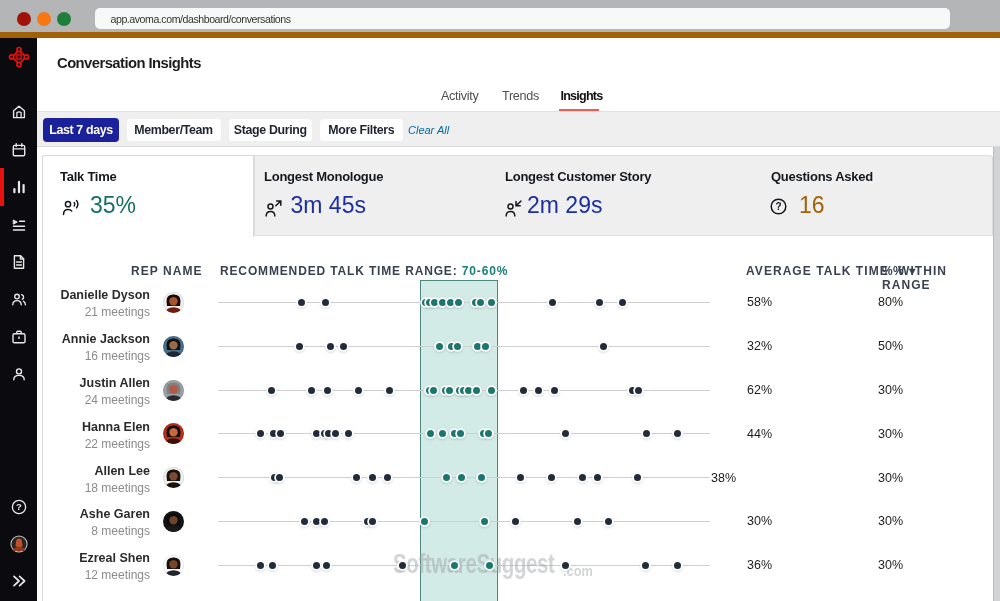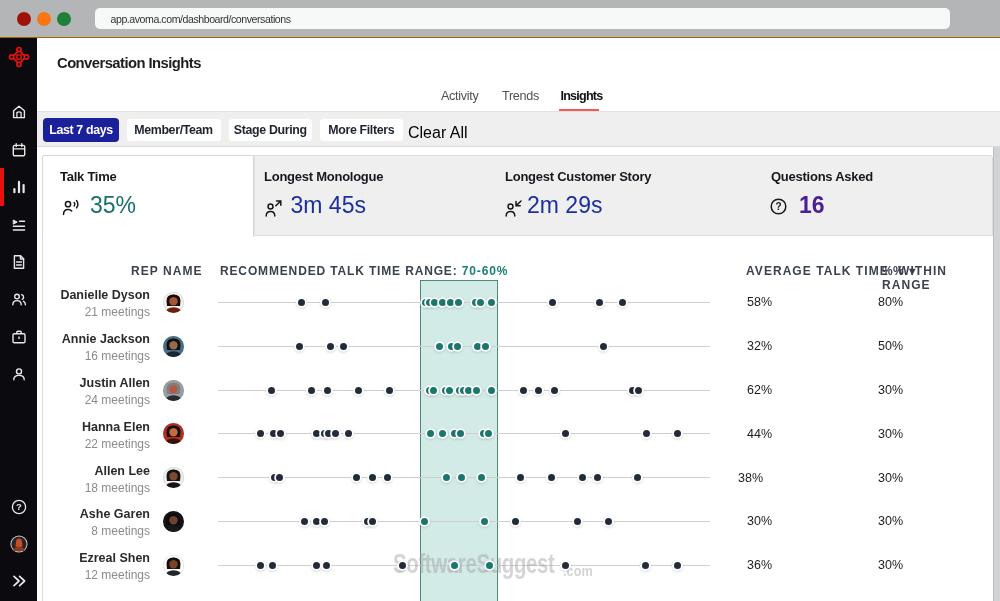--- a/index.html
+++ b/index.html
@@ -1,39 +1,39 @@
 <!DOCTYPE html>
 <html><head>
 <meta charset="utf-8">
 <style>
 * { margin:0; padding:0; box-sizing:border-box; }
 html,body { width:1000px; height:601px; overflow:hidden; }
 body { font-family:"Liberation Sans", sans-serif; position:relative; background:#fff; }
 #page { position:absolute; inset:0; width:1000px; height:601px; }
 .abs { position:absolute; }
 
-.chrome { position:absolute; left:0; top:0; width:1000px; height:38px; background:#b3b5b7; border-bottom:1px solid #a16207; }
+.chrome { position:absolute; left:0; top:0; width:1000px; height:38px; background:#b3b5b7; border-bottom:6px solid #a16207; }
 .tl { position:absolute; top:11.5px; width:14px; height:14px; border-radius:50%; }
 .urlbar { position:absolute; left:95px; top:8px; width:855px; height:21px; background:#f7f8f8; border-radius:5px; }
 .urltext { position:absolute; left:15.5px; top:4.5px; font-size:10.6px; letter-spacing:-0.45px; color:#333; }
 
 .sidebar { position:absolute; left:0; top:38px; width:37px; height:563px; background:#0b0b0f; }
 .activebar { position:absolute; left:0; top:131px; width:4px; height:38px; background:#e8110f; }
 
 .main { position:absolute; left:37px; top:38px; width:963px; height:563px; background:#fff; }
 .title { position:absolute; left:57px; top:55px; font-size:14.8px; font-weight:700; color:#1d1d1d; letter-spacing:-0.55px; }
 .tab { position:absolute; top:89px; font-size:12.6px; letter-spacing:-0.3px; color:#4f4f4f; }
 .tabactive { font-weight:700; color:#111; }
 .tabline { position:absolute; top:109px; height:2px; background:#f05c51; }
 
 .fbar { position:absolute; left:37px; top:111px; width:963px; height:36px; background:#efeff0; border-top:1px solid #e2e2e2; border-bottom:1px solid #dadada; }
 .fbtn { position:absolute; top:117.5px; height:24.5px; border-radius:4px; font-size:12.4px; font-weight:700; letter-spacing:-0.35px; display:flex; align-items:center; justify-content:center; }
 .fbtn.blue { background:#1b209b; color:#fff; }
 .fbtn.white { background:#fff; color:#1d2430; border:1px solid #efefef; }
-.clearall { position:absolute; left:408px; top:124px; font-size:16px; color:#000000; }
+.clearall { position:absolute; left:408px; top:124px; font-size:11px; color:#0369a1;font-style:italic; }
 
 .cardwhite { position:absolute; left:41.5px; top:155px; width:212.5px; height:82px; background:#fff; border:1px solid #d8d8d8; border-bottom:none; border-radius:3px 0 0 0; }
 .cardgray { position:absolute; left:254px; top:155px; width:739px; height:81px; background:#efeff0; border:1px solid #dedede; border-radius:0 3px 0 0; }
 .ctitle { position:absolute; top:168.5px; font-size:13px; letter-spacing:-0.25px; font-weight:700; color:#15191d; }
 .cval { position:absolute; top:192px; font-size:23px; }
 
 .thead { position:absolute; font-size:12px; font-weight:700; letter-spacing:1.05px; color:#39424e; top:263.5px; }
 
 .rname { position:absolute; width:150px; text-align:right; font-size:12.5px; font-weight:700; color:#2b2b2b; }
 .rmeet { position:absolute; width:150px; text-align:right; font-size:12px; color:#8b8b8b; }
@@ -75,21 +75,21 @@
 
   <div class="cardgray"></div>
   <div class="cardwhite"></div>
   <div class="ctitle" style="left:60px;text-align:right;">Talk Time</div>
   <div class="ctitle" style="left:264px;">Longest Monologue</div>
   <div class="ctitle" style="left:505px;">Longest Customer Story</div>
   <div class="ctitle" style="left:771px;">Questions Asked</div>
   <div class="cval" style="left:90px; color:#176f6b;">35%</div>
   <div class="cval" style="left:290.5px; color:#1c2f9e;">3m 45s</div>
   <div class="cval" style="left:527px; color:#1c2f9e;">2m 29s</div>
-  <div class="cval" style="left:799px; color:#4c1d95;font-weight:bold;">16</div>
+  <div class="cval" style="left:799px; color:#a16207;">16</div>
 
   <svg class="abs" style="left:61px; top:198px" width="19" height="19" viewBox="0 0 19 19">
       <g fill="none" stroke="#15191d" stroke-width="1.5" stroke-linecap="round">
         <circle cx="7" cy="6.2" r="2.6"></circle>
         <path d="M2.5 16.5 Q2.5 11.5 7 11.5 Q9.5 11.5 10.7 13"></path>
         <path d="M13.2 4.5 Q14.6 6.2 13.2 7.9"></path>
         <path d="M15.6 2.6 Q18.2 6.2 15.6 9.8"></path>
       </g>
     </svg>
   <svg class="abs" style="left:264px; top:199px" width="19" height="19" viewBox="0 0 19 19">
@@ -281,21 +281,21 @@
 <div class="dot dk" style="left:368.5px;top:474.0px"></div>
 <div class="dot dk" style="left:383.5px;top:474.0px"></div>
 <div class="dot dk" style="left:516.5px;top:474.0px"></div>
 <div class="dot dk" style="left:548.0px;top:474.0px"></div>
 <div class="dot dk" style="left:579.0px;top:474.0px"></div>
 <div class="dot dk" style="left:594.0px;top:474.0px"></div>
 <div class="dot dk" style="left:634.0px;top:474.0px"></div>
 <div class="dot tl" style="left:442.5px;top:474.0px"></div>
 <div class="dot tl" style="left:458.0px;top:474.0px"></div>
 <div class="dot tl" style="left:478.0px;top:474.0px"></div>
-<div class="rval" style="top:470.5px;left:738px">38%</div>
+<div class="rval" style="top:470.5px;left:711px">38%</div>
 <div class="rval" style="top:470.5px;left:878px">30%</div>
 <div class="track" style="top:520.5px"></div>
 <div class="rname" style="top:507px">Ashe Garen</div>
 <div class="rmeet" style="top:524px">8 meetings</div>
 <svg style="position:absolute;left:162.5px;top:510.5px" width="21.0" height="21.0" viewBox="0 0 21 21">
 <defs>
         <clipPath id="av5">
           <circle cx="10.5" cy="10.5" r="10.5"></circle>
         </clipPath>
       </defs>

